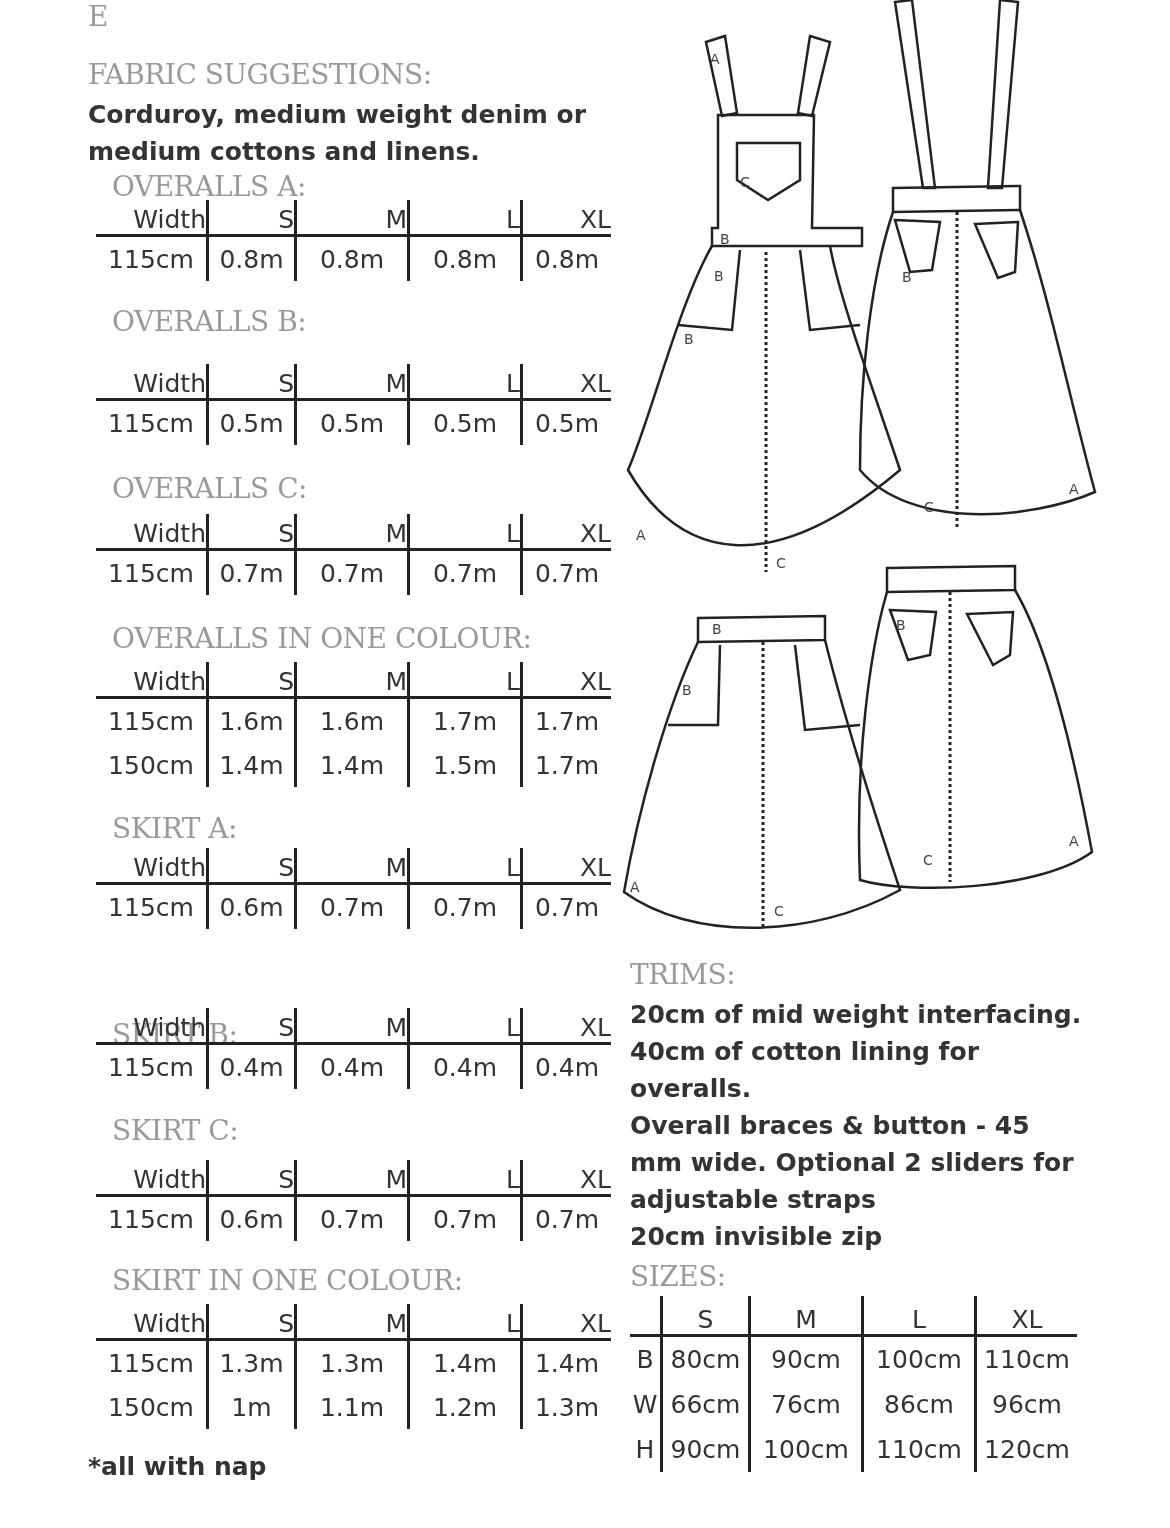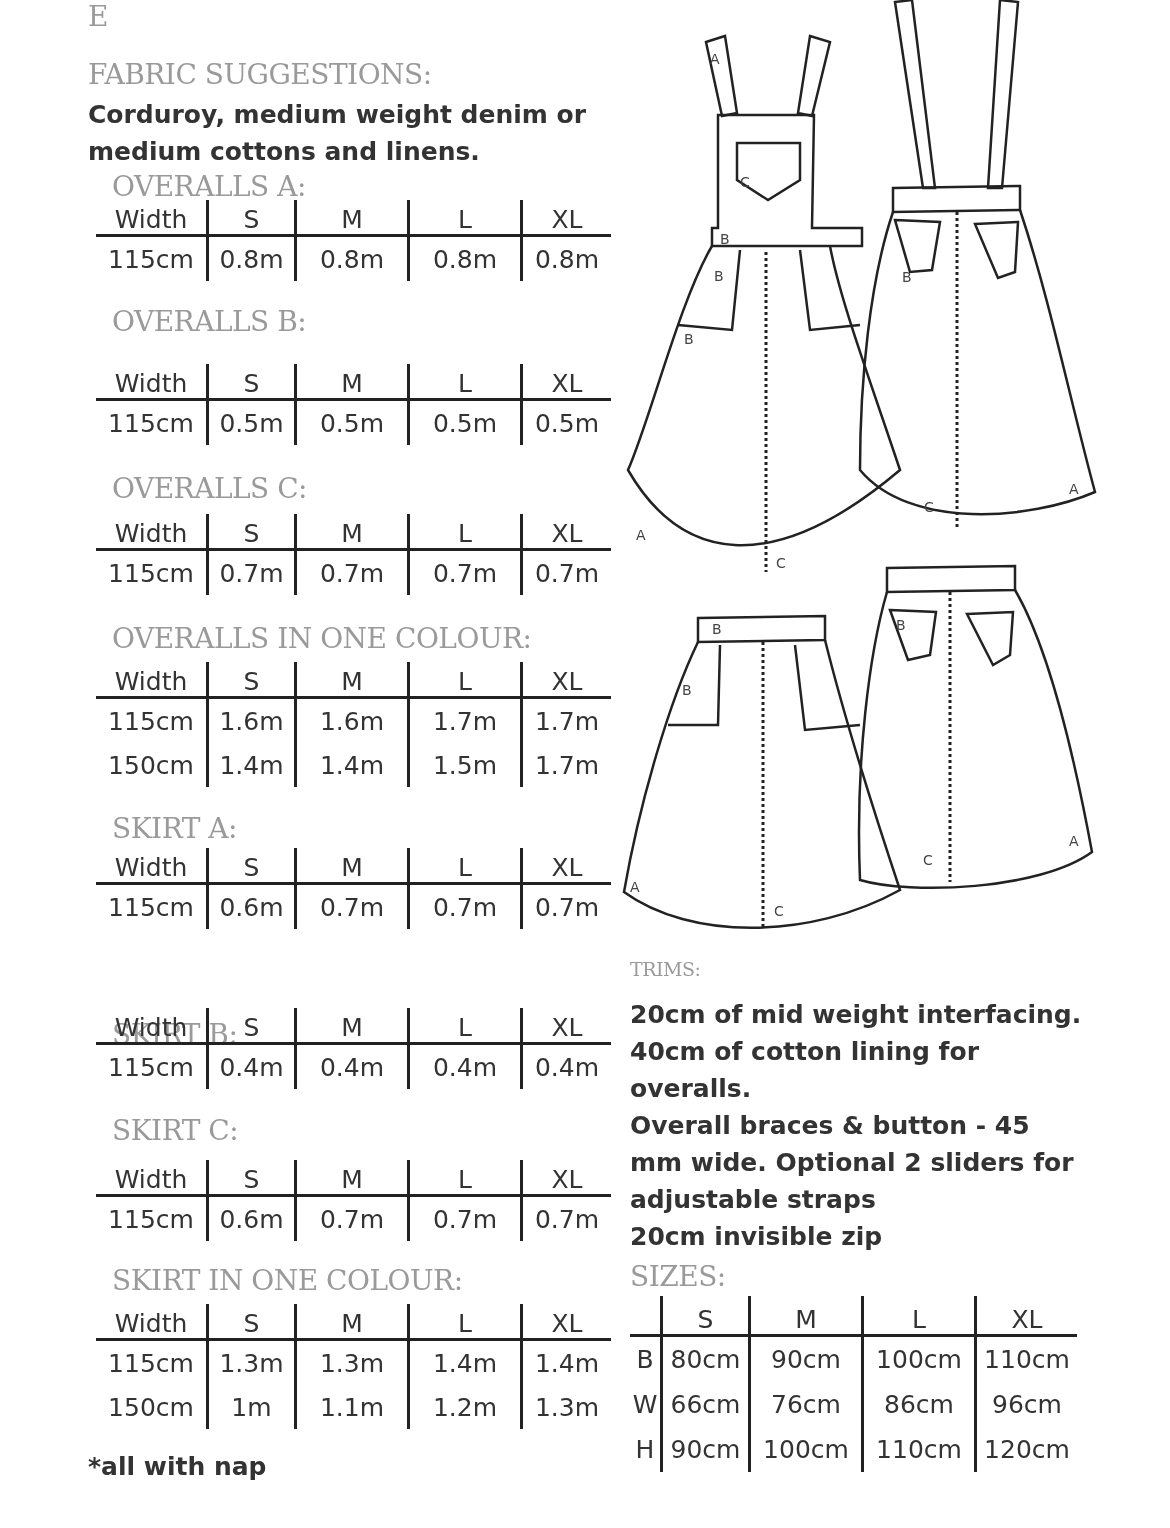--- a/index.html
+++ b/index.html
@@ -6,29 +6,29 @@
   body { width:1170px; height:1528px; position:relative; overflow:hidden; color:#3a3a3a; font-family:"DejaVu Sans", sans-serif; }
   .serif-head { font-family:"DejaVu Serif", serif; color:#9a9a9a; font-weight:normal; letter-spacing:-0.5px; }
   .abs { position:absolute; }
   .corner-letter { left:88px; top:0px; font-size:28px; }
   .h-fabric { left:88px; top:58px; font-size:28px; }
   .body-text { font-size:25px; color:#333; line-height:37px;font-weight:bold; }
   .fabric-text { left:88px; top:96px; width:520px; }
   .section-head { font-size:28px; left:88px; position:absolute;margin-left:24px; }
   table.yard { position:absolute; left:96px; border-collapse:collapse; font-size:25px; color:#333; }
   table.yard td, table.yard th { padding:0; text-align:center; font-weight:normal; }
-  table.yard th { height:34px; vertical-align:bottom; border-bottom:3px solid #222; }
+  table.yard th { height:34px; vertical-align:bottom; border-bottom:3px solid #222;text-align:right; }
   table.yard td { height:44px; }
   .c0 { width:110px; }
   .c1 { width:85px; border-left:3px solid #222; }
   .c2 { width:110px; border-left:3px solid #222; }
   .c3 { width:110px; border-left:3px solid #222; }
   .c4 { width:88px; border-left:3px solid #222; }
   .nap { left:88px; top:1448px;text-align:center; }
-  .h-trims { left:630px; top:958px; font-size:19px; }
+  .h-trims { left:630px; top:958px; font-size:28px; }
   .trims-text { left:630px; top:996px; width:460px; }
   .h-sizes { left:630px; top:1260px; font-size:28px; }
   table.sizes { position:absolute; left:630px; top:1296px; border-collapse:collapse; font-size:25px; color:#333; }
   table.sizes th, table.sizes td { padding:0; text-align:center; font-weight:normal; }
   table.sizes th { height:38px; vertical-align:bottom; border-bottom:3px solid #222; }
   table.sizes td { height:45px; }
   .s0 { width:30px; }
   .s1 { width:85px; border-left:3px solid #222; }
   .s2 { width:110px; border-left:3px solid #222; }
   .s3 { width:110px; border-left:3px solid #222; }

